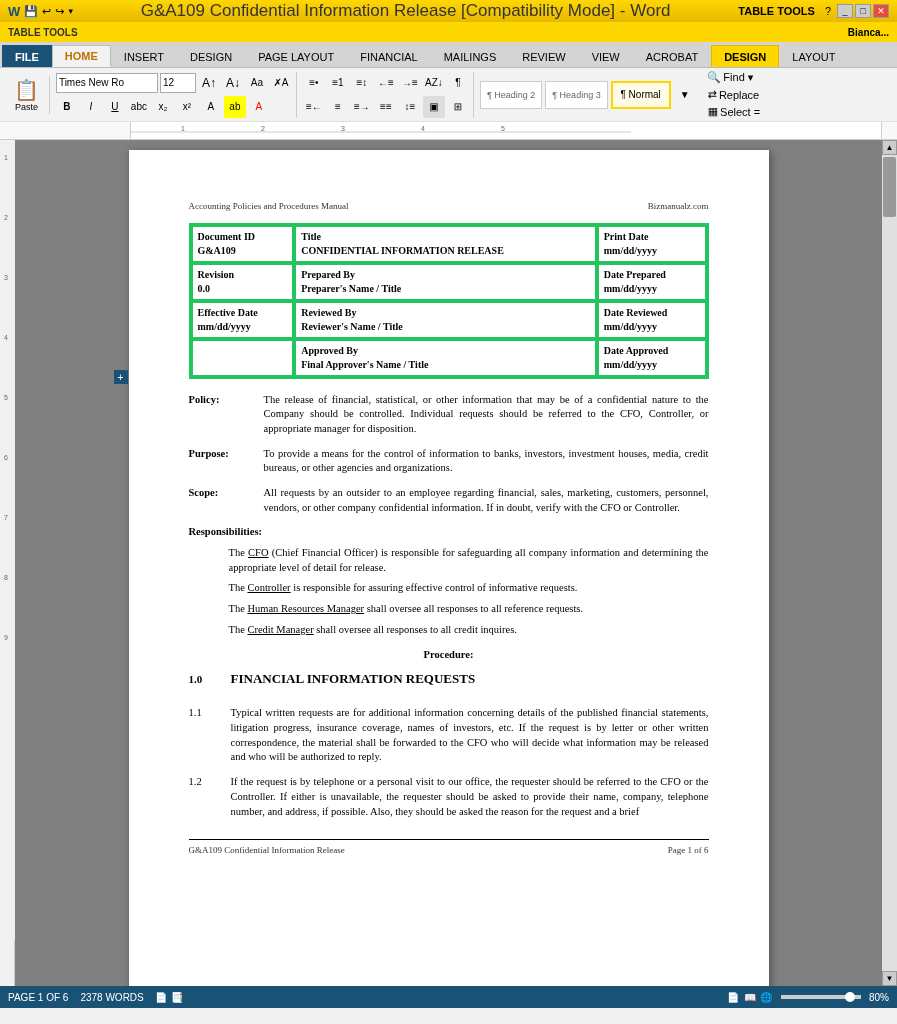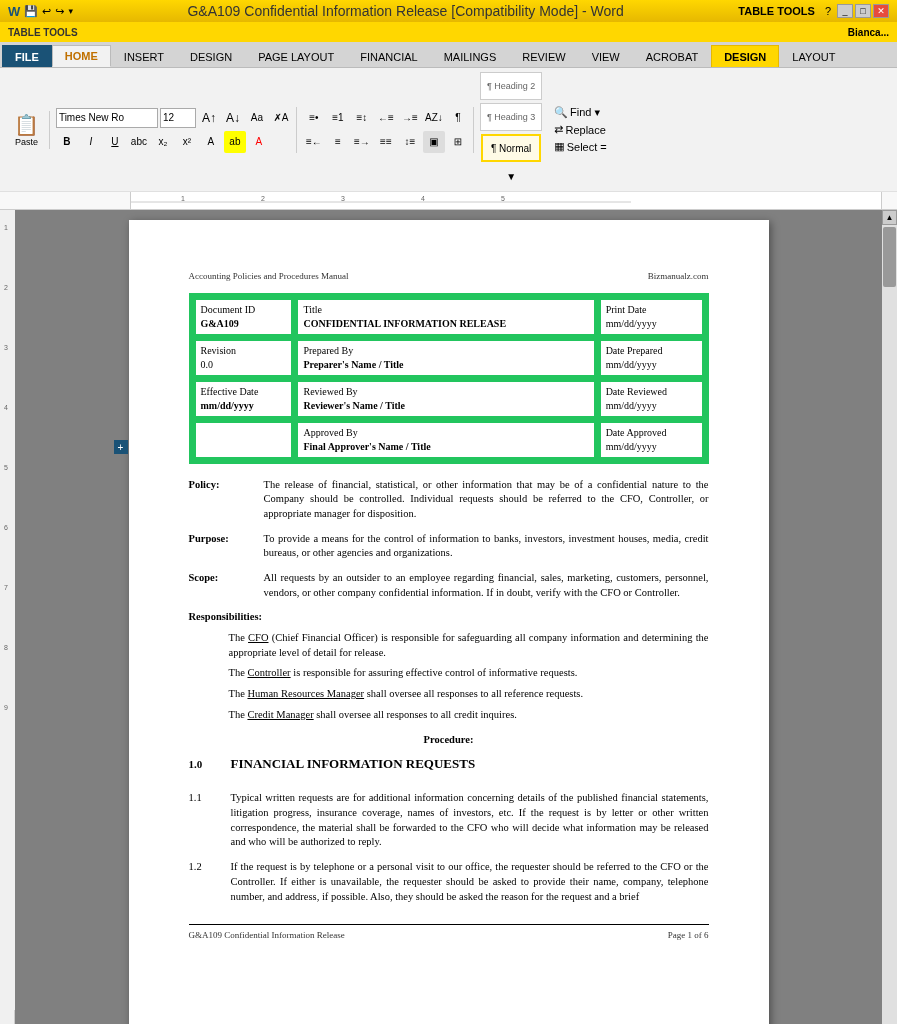--- a/index.html
+++ b/index.html
@@ -9,21 +9,21 @@
     .title-bar {
       background: linear-gradient(to bottom, #ffd700, #e6b800);
       height: 22px;
       display: flex;
       align-items: center;
       justify-content: space-between;
       padding: 0 8px;
       font-size: 11px;
     }
     .title-bar-left { display: flex; align-items: center; gap: 4px; }
-    .title-bar-title { flex: 1; text-align: center; font-size: 14px; color: #333; }
+    .title-bar-title { flex: 1; text-align: center; font-size: 17px; color: #333; }
     .title-bar-right { display: flex; gap: 2px; align-items: center; }
     .title-bar-btn { width: 16px; height: 14px; background: #ccc; border: 1px solid #999; font-size: 9px; display: flex; align-items: center; justify-content: center; cursor: pointer; }
     .title-bar-btn.close { background: #e74c3c; color: white; }
 
     
     .tab-bar {
       background: #d4d4d4;
       display: flex;
       align-items: flex-end;
       padding: 0 2px;
@@ -101,21 +101,21 @@
       width: 102px; height: 20px; font-size: 10px;
       border: 1px solid #aaa; background: white; padding: 0 2px;
     }
     .font-size-select {
       width: 36px; height: 20px; font-size: 10px;
       border: 1px solid #aaa; background: white; padding: 0 2px;
     }
 
     
     .styles-group {
-      display: flex; align-items: center; gap: 3px; padding: 2px 4px; flex-direction: column;
+      display: flex; align-items: center; gap: 3px; padding: 2px 4px;
     }
     .style-box {
       border: 1px solid #ccc; padding: 2px 6px; font-size: 10px;
       background: white; cursor: pointer; min-width: 60px; text-align: center;
       height: 28px; display: flex; align-items: center; justify-content: center;
     }
     .style-box.selected { border-color: #ffd700; background: #fffbe6; }
     .style-heading2 { font-size: 9px; color: #666; }
     .style-heading3 { font-size: 9px; color: #666; }
     .style-normal { font-size: 10px; border: 2px solid #ffd700; }
@@ -204,21 +204,21 @@
     }
     .status-left { display: flex; gap: 12px; align-items: center; }
     .status-right { display: flex; gap: 8px; align-items: center; }
     .zoom-slider { width: 80px; height: 4px; background: #ccc; position: relative; }
     .zoom-thumb { width: 10px; height: 10px; background: white; border-radius: 50%; position: absolute; top: -3px; right: 6px; }
 
     
     .doc-header { display: flex; justify-content: space-between; font-size: 9px; color: #333; margin-bottom: 10px; }
 
     .doc-table { width: 100%; border-collapse: collapse; margin-bottom: 14px; font-size: 10px; }
-    .doc-table td { border: 7px solid #22c55e; padding: 3px 5px; vertical-align: top; }
+    .doc-table td { border: 4px solid #22c55e; padding: 3px 5px; vertical-align: top; font-weight: bold; }
 
     .h1-heading { font-size: 13px; font-weight: bold; text-transform: uppercase; margin-bottom: 8px; }
 
     .underline { text-decoration: underline; }
 
     .doc-footer { display: flex; justify-content: space-between; font-size: 9px; color: #333; margin-top: 20px; border-top: 1px solid #000; padding-top: 4px; }
 
     .page-add-btn { position: absolute; left: -15px; top: 220px; width: 14px; height: 14px; background: #1a5276; color: white; border: none; cursor: pointer; font-size: 10px; display: flex; align-items: center; justify-content: center; }
 
     .table-tools-bar {

